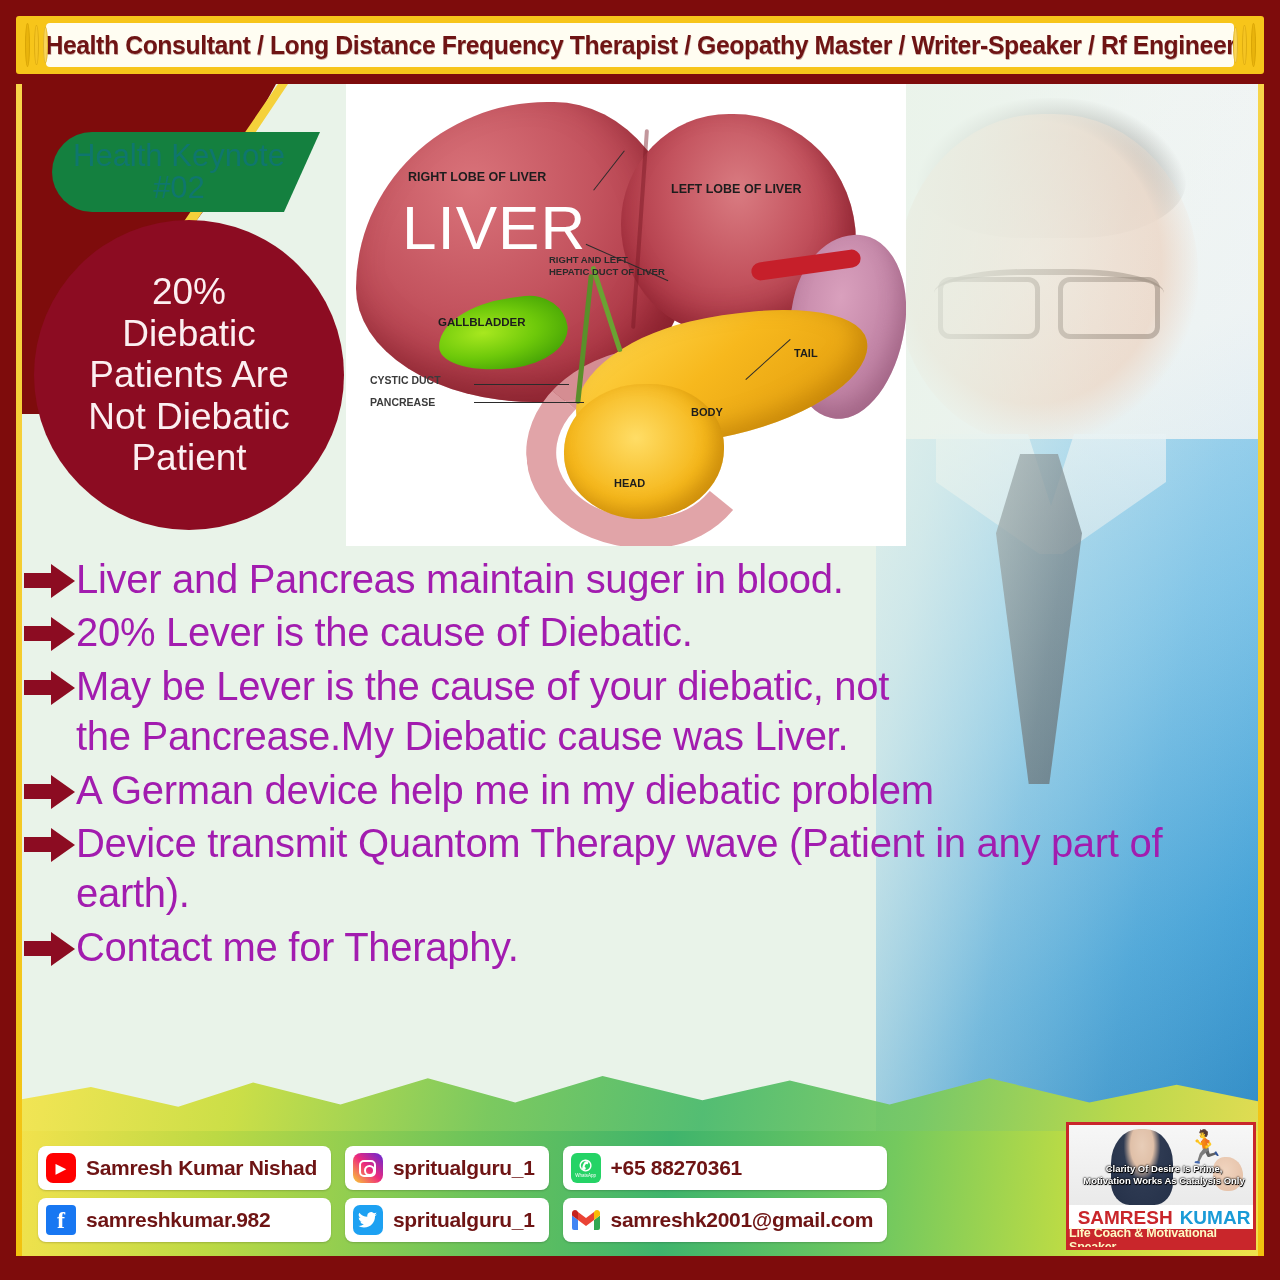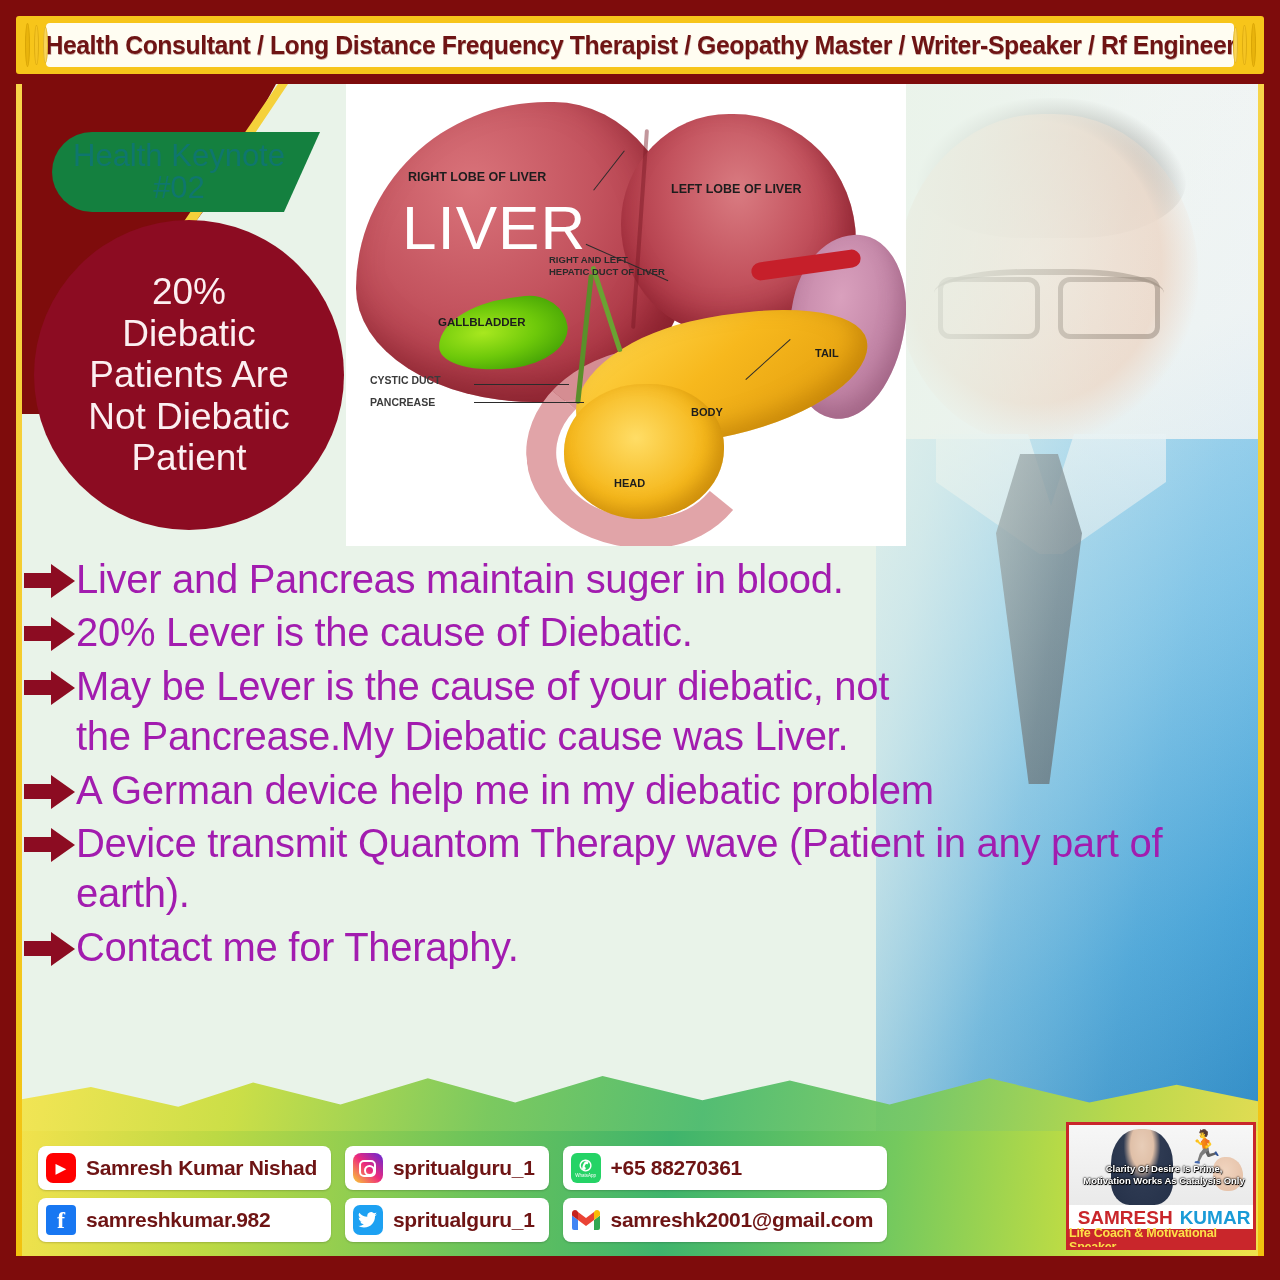--- a/index.html
+++ b/index.html
@@ -242,21 +242,21 @@
   .anat-label{
     position:absolute; font-family:"Liberation Sans", sans-serif;
     font-weight:bold; color:#1d1d1d; z-index:4; white-space:nowrap;
   }
   .lbl-rlobe{ left:62px; top:86px; font-size:12.5px; }
   .lbl-llobe{ left:325px; top:98px; font-size:12.5px; }
   .lbl-hep{ left:203px; top:170px; font-size:9.5px; color:#2a2a2a; line-height:1.25; }
   .lbl-gall{ left:92px; top:232px; font-size:11.5px; }
   .lbl-cystic{ left:24px; top:290px; font-size:10.5px; color:#3b3b3b;}
   .lbl-duo{ left:24px; top:312px; font-size:10.5px; color:#3b3b3b;}
-  .lbl-tail{ left:469px; top:263px; font-size:11px; }
+  .lbl-tail{ left:448px; top:263px; font-size:11px; }
   .lbl-body{ left:345px; top:322px; font-size:11px; }
   .lbl-head{ left:268px; top:393px; font-size:11px; }
   .leader{ position:absolute; background:#2b2b2b; height:1px; z-index:4;}
 
   .big-liver{
     position:absolute; left:56px; top:108px;
     font-size:62px; color:#ffffff; letter-spacing:1px;
     z-index:5; font-family:"Liberation Sans", sans-serif;
   }
   .big-pancrease{
@@ -369,21 +369,21 @@
   }
   .badge .nm{
     position:absolute; left:0; top:80px; width:190px; height:26px;
     display:flex; align-items:center; justify-content:center; gap:7px;
     background:#fff;
   }
   .badge .nm .a{ color:#C9262B; font-weight:bold; font-size:19px;}
   .badge .nm .b{ color:#1A9BD7; font-weight:bold; font-size:19px;}
   .badge .role{
     position:absolute; left:0; top:104px; width:190px; height:21px;
-    background:#C9262B; color:#fde047; font-weight:bold; font-size:12.5px;
+    background:#C9262B; color:#fef9c3; font-weight:bold; font-size:12.5px;
     display:flex; align-items:center; justify-content:center;
     letter-spacing:-0.2px;
   }
   .badge .ystrip{
     position:absolute; left:0; top:0; width:10px; height:128px;
     background:#F5C51C;
   }
 </style>
 </head>
 <body>

